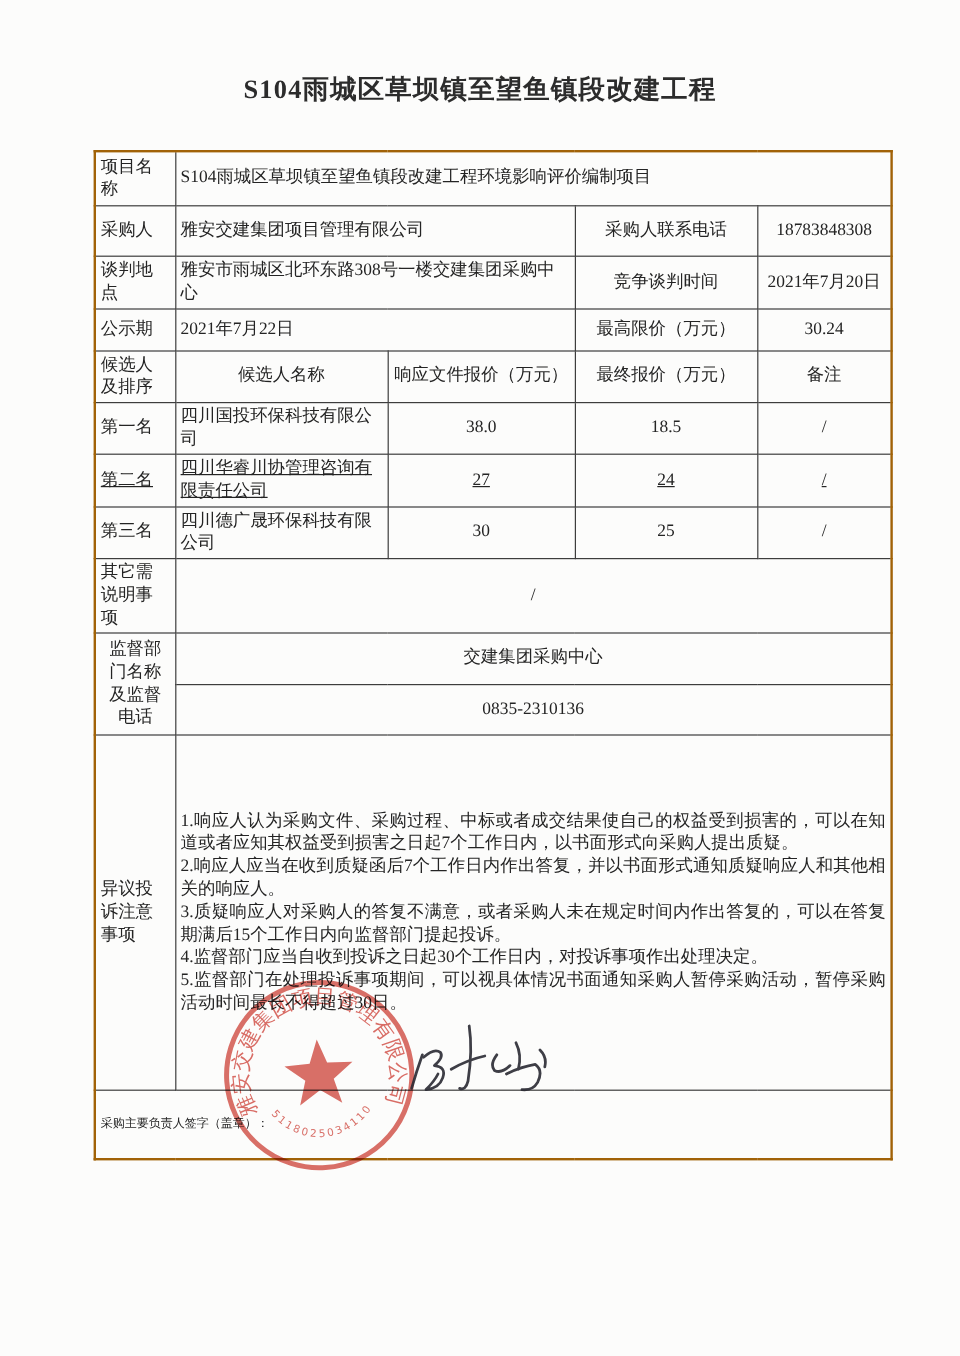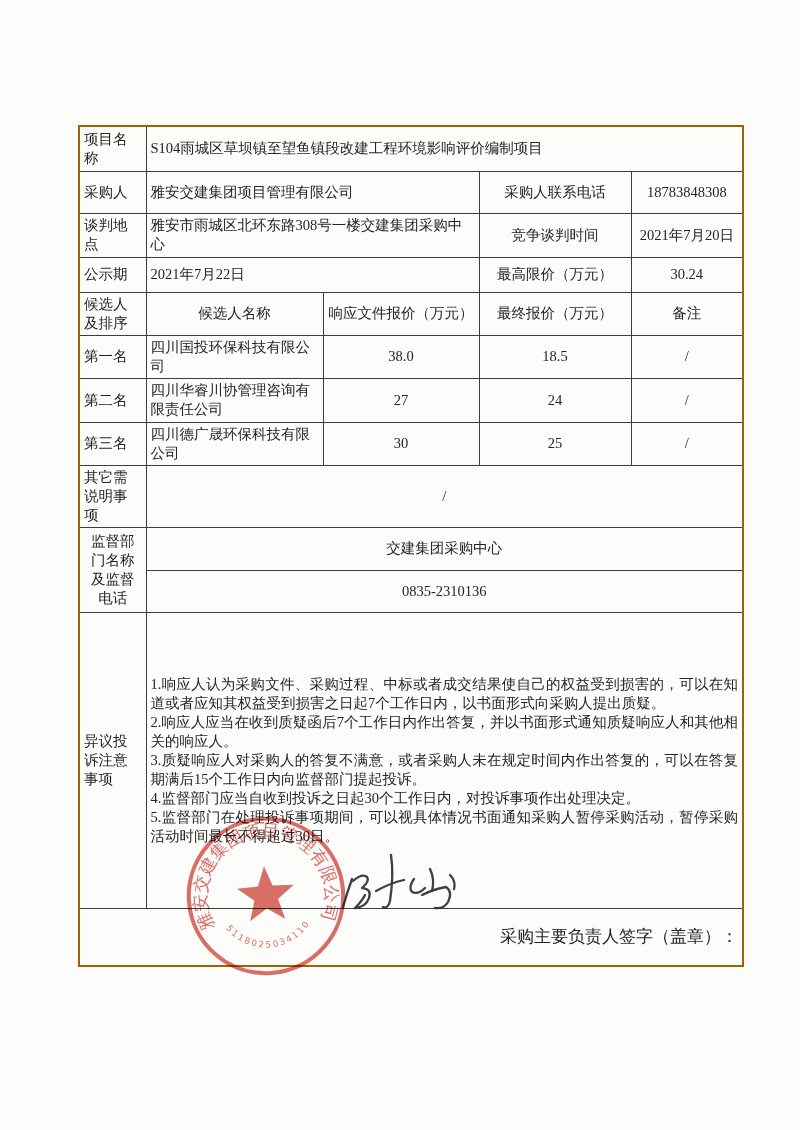--- a/index.html
+++ b/index.html
@@ -40,34 +40,33 @@
     vertical-align:middle;
     line-height:19px;
     word-break:break-all;
   }
   table.main{border:2px solid #a16207;}
   .lbl{padding-left:5px;}
   .ctr{text-align:center;}
   .lft{padding-left:7px;}
   tr.r1{height:45px;} tr.r2{height:42px;} tr.r3{height:44px;}
   tr.r4{height:35px;} tr.r5{height:42px;} tr.r6{height:36px;padding-left:41px;}
-  tr.r7{height:44px;} tr.r8{height:43px;} tr.r9{height:38px;margin-top:45px;}
+  tr.r7{height:44px;text-decoration:underline;} tr.r8{height:43px;} tr.r9{height:38px;margin-top:45px;}
   tr.r10a{height:43px;} tr.r10b{height:42px;}
   tr.r11{height:296px;} tr.r12{height:58px;}
   td.smudge{border-bottom:2.5px solid #2e2e2e;}
   td.objection-text{
     padding:10px 11px;
     line-height:22px;
     text-align:justify;
   }
   td.sig-row{
     border-bottom:3px double #333;
-    font-size:17px;
+    font-size:10px;
     padding-left:8px;
-    text-align:right;
   }
   .seal{
     position:absolute;
     left:183px;top:813px;
     width:166px;height:166px;
     mix-blend-mode:multiply;
     opacity:.88;
     transform:rotate(-4deg);
     pointer-events:none;
   }
@@ -77,20 +76,21 @@
     width:135px;height:85px;
     pointer-events:none;
   }
 </style>
 </head>
 <body>
 
 <div class="page">
 
   <div class="doc-title">
+    <div>S104雨城区草坝镇至望鱼镇段改建工程</div>
   </div>
 
   <table class="main">
     <colgroup>
       <col style="width:67px">
         <col style="width:177px">
         <col style="width:156px">
         <col style="width:152px">
         <col style="width:112px">
     </colgroup>

